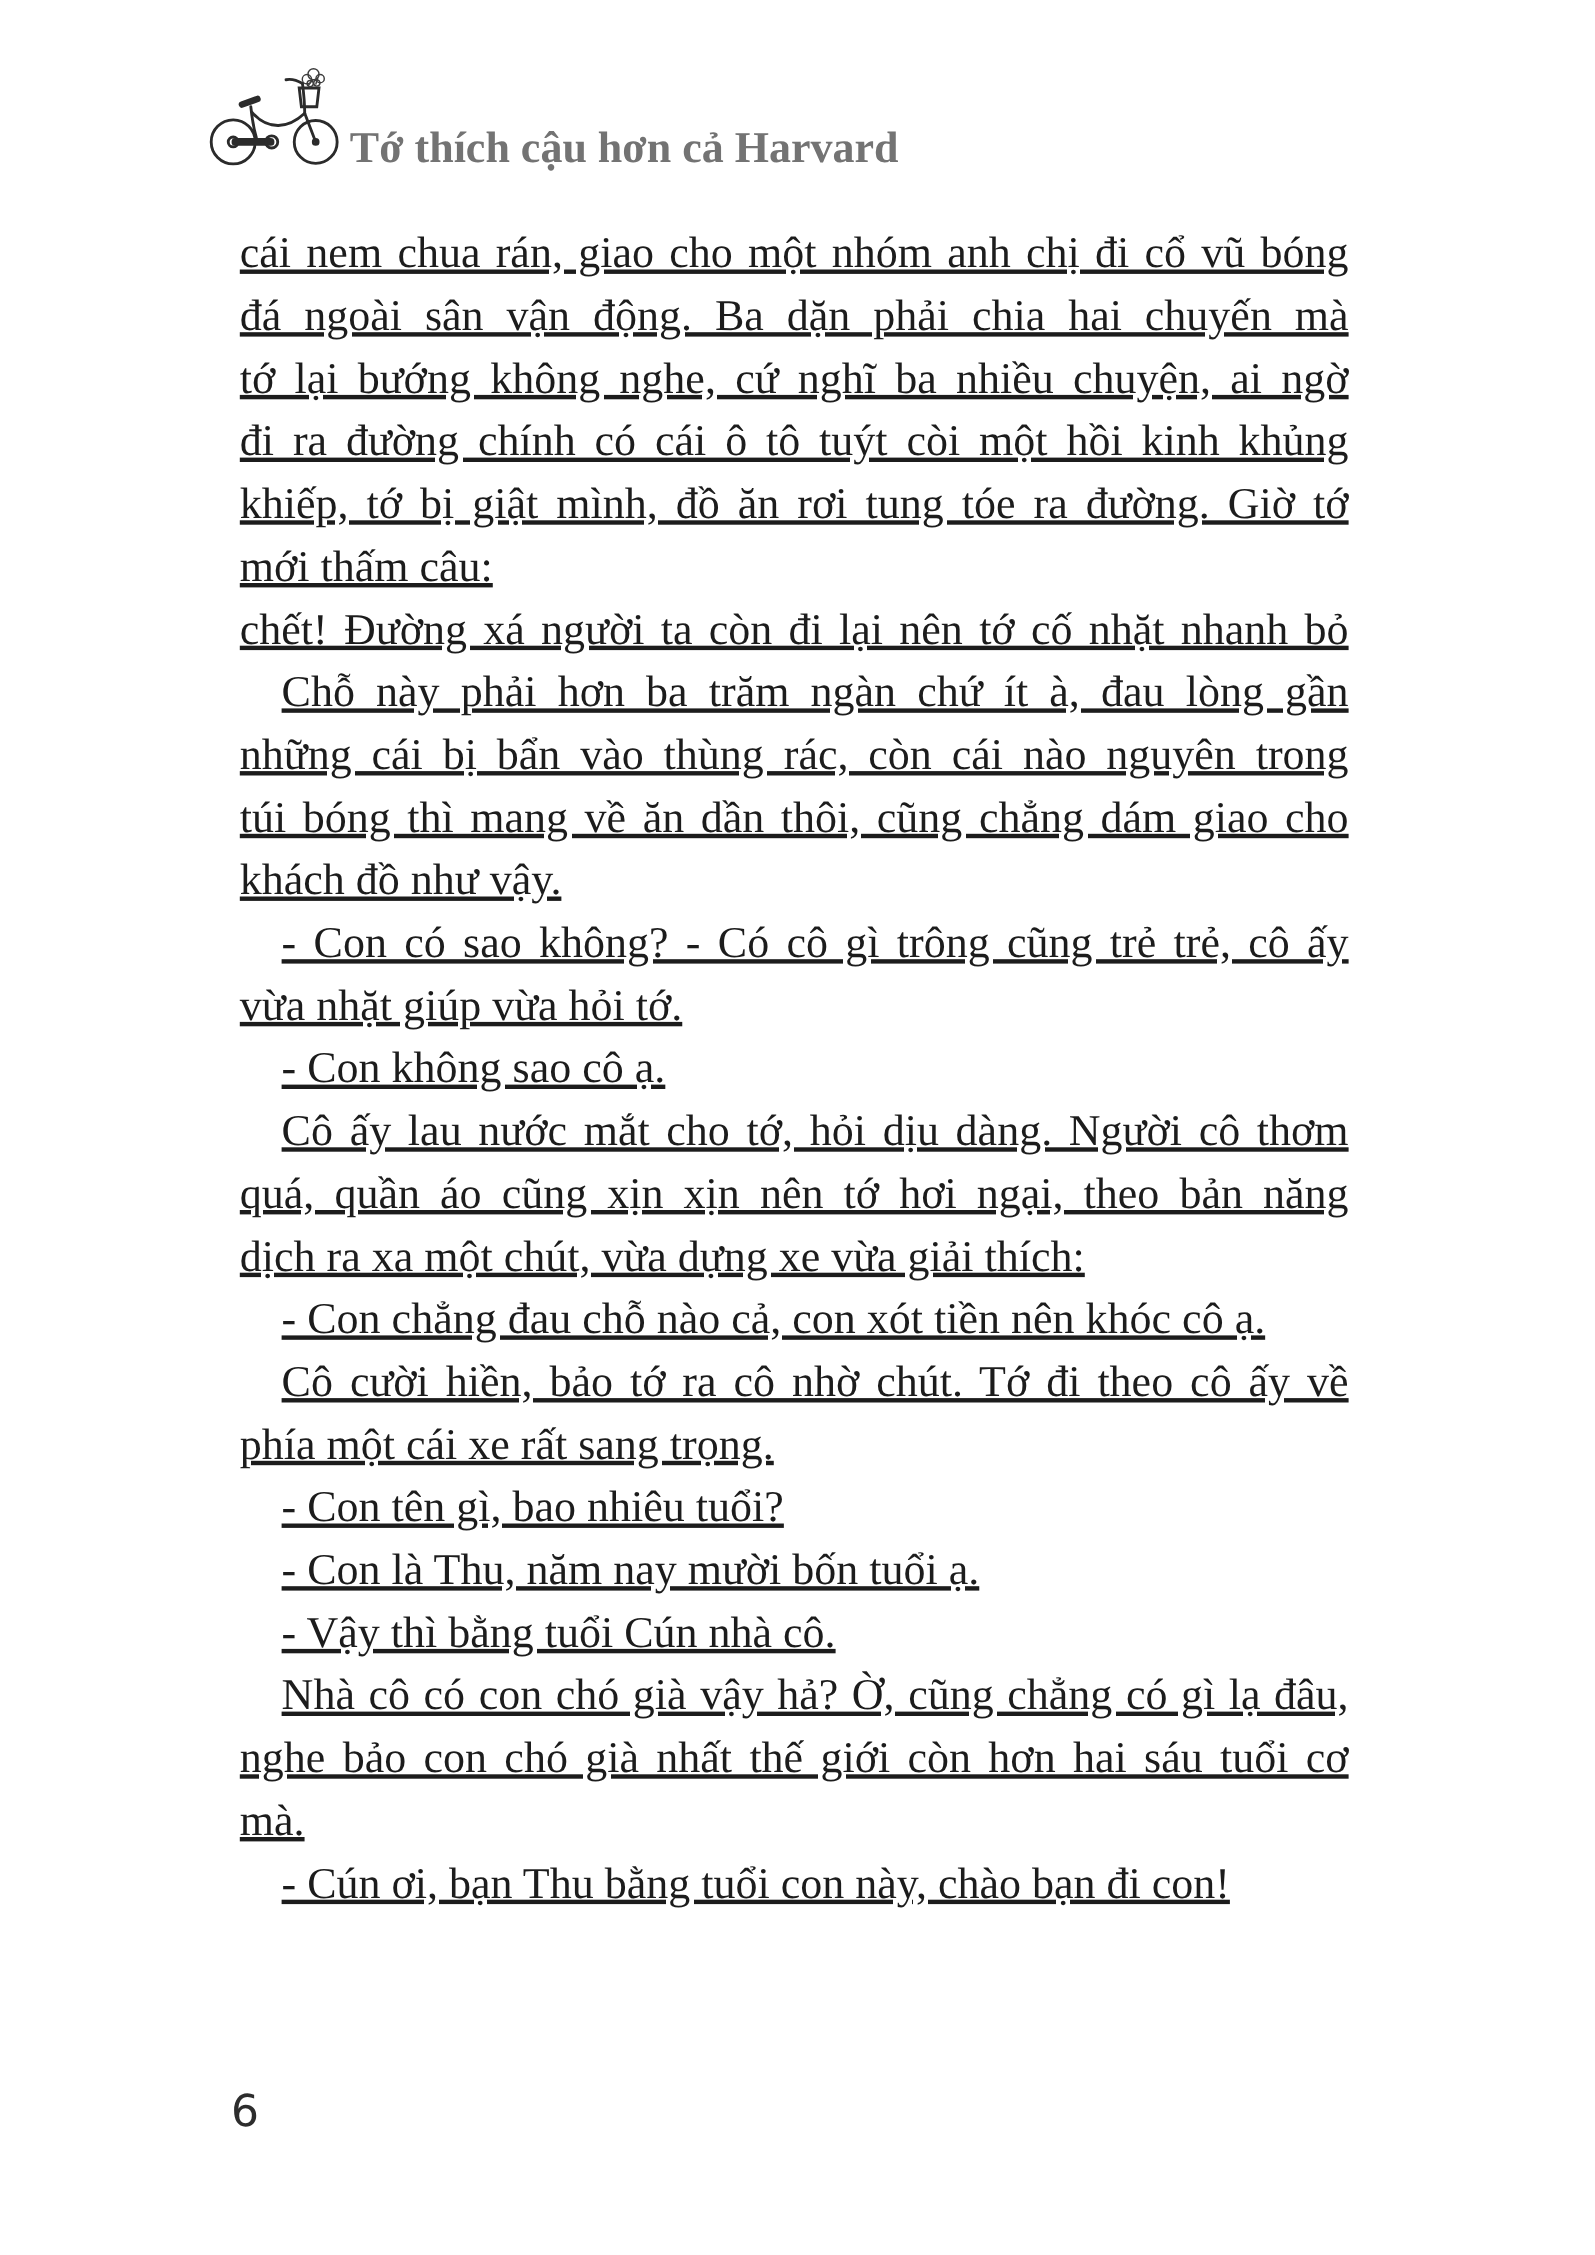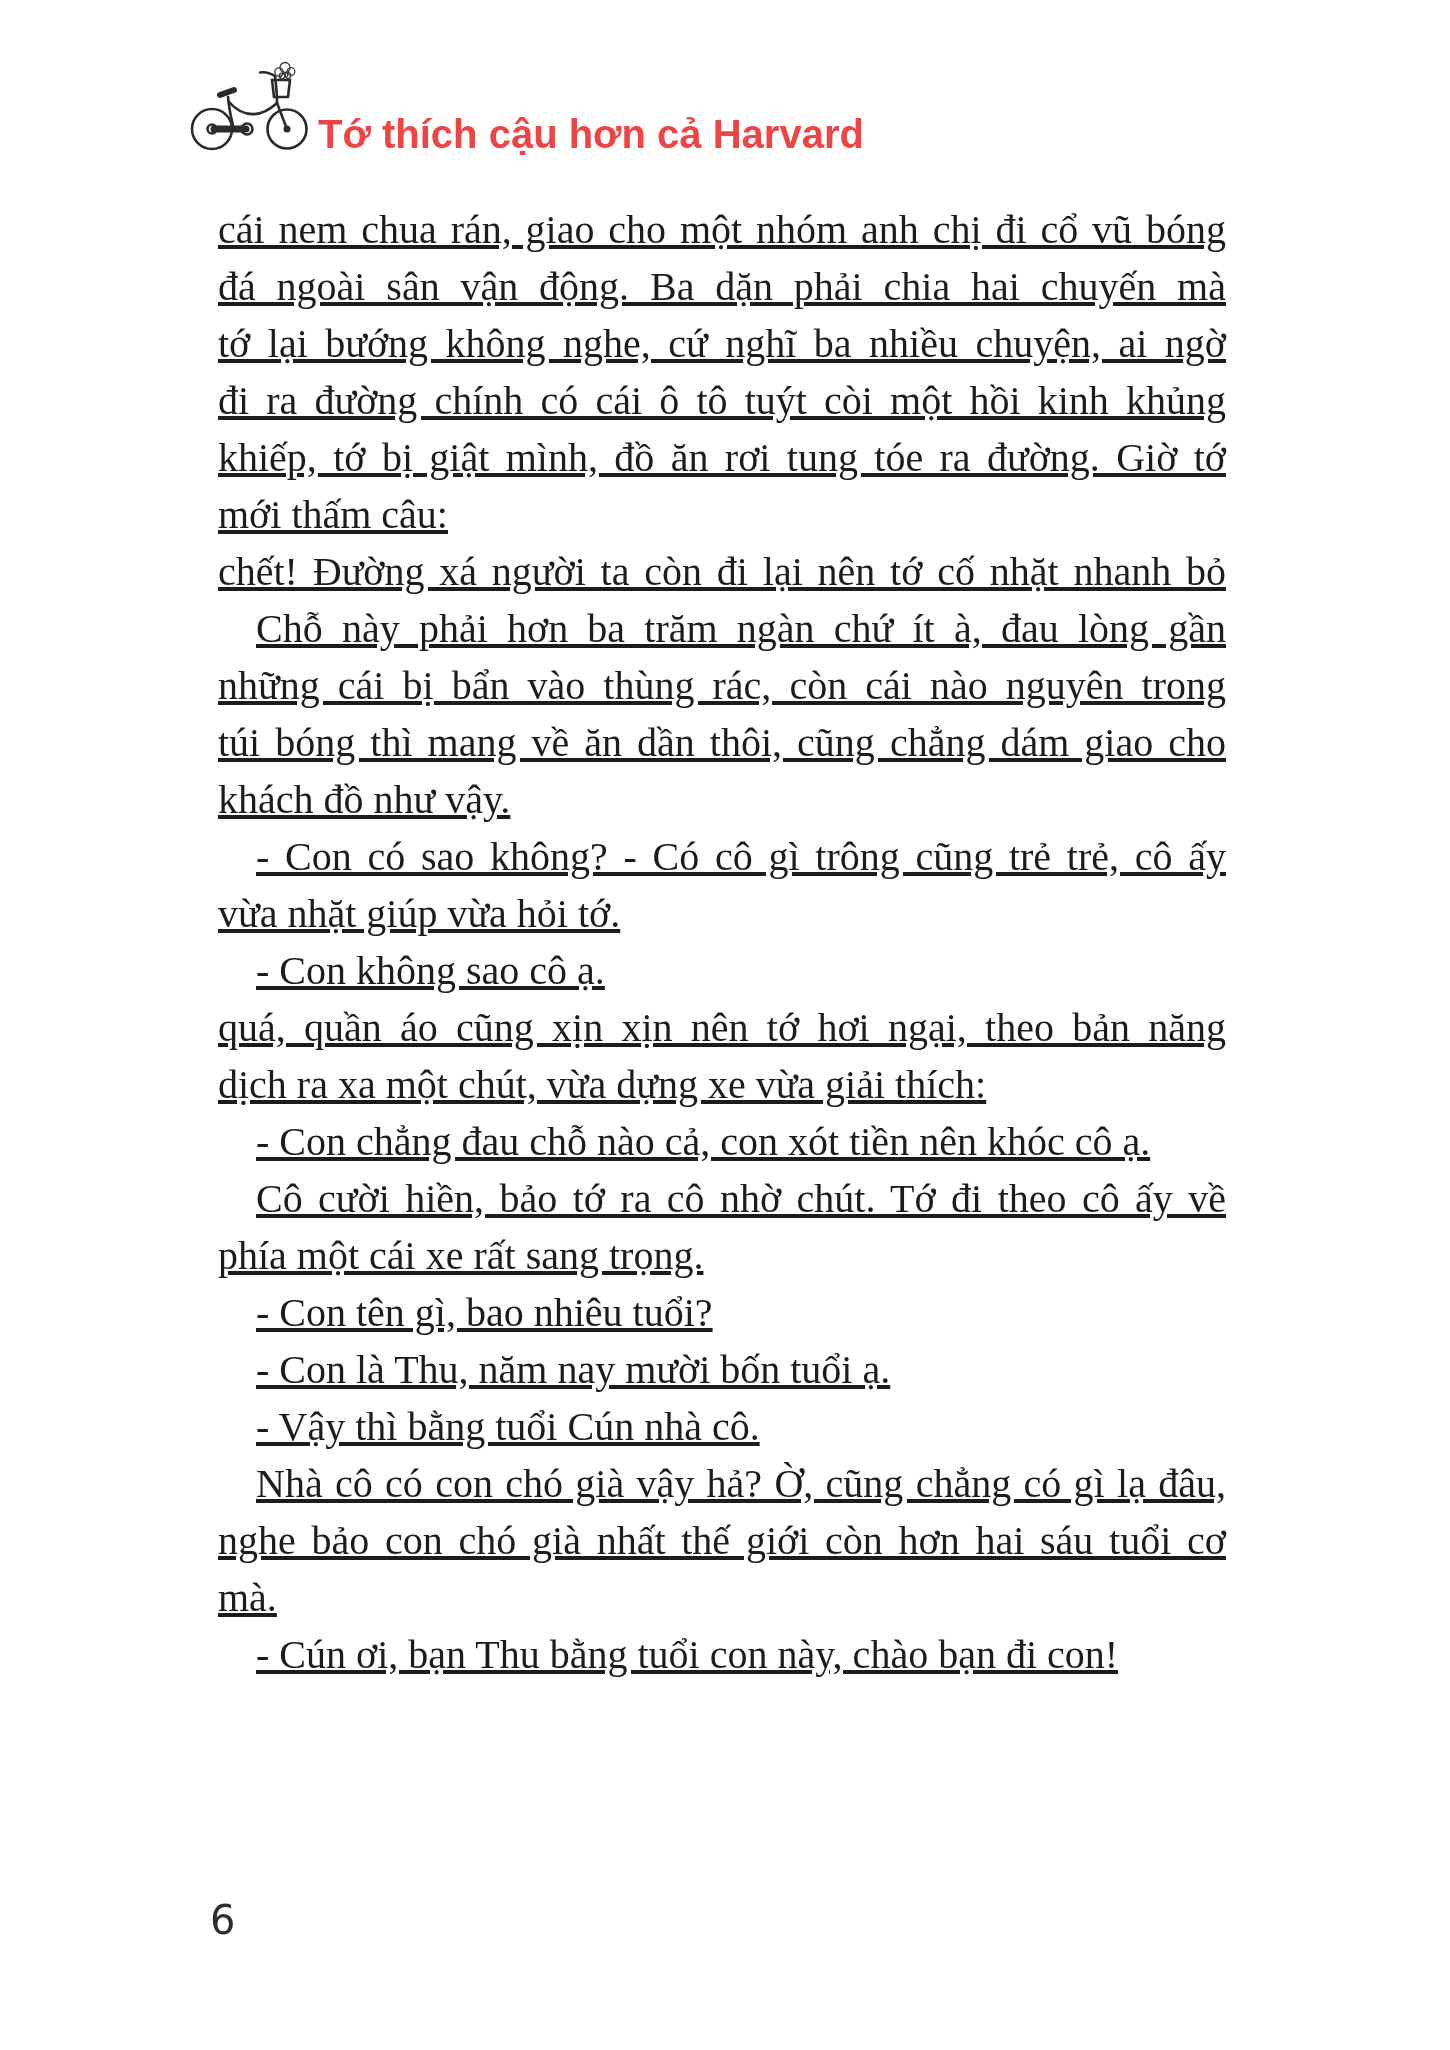--- a/index.html
+++ b/index.html
@@ -16,26 +16,26 @@
   }
   
   .runhead-icon {
     position: absolute;
     left: 188px; top: 56px;
     width: 122px; height: 96px;
   }
   .runhead-title {
     position: absolute;
     left: 318px; top: 112px;
-    font-family: Liberation Sans, sans-serif;
+    font-family: Liberation Serif, serif;
     font-weight: bold;
     font-size: 40px;
     line-height: 44px;
     letter-spacing: 0px;
-    color: #ef4444;
+    color: #737373;
     white-space: nowrap;
   }
   
   .bodytext {
     position: absolute;
     left: 218px; top: 201px;
     width: 1008px;
     font-size: 40px;
     line-height: 57px;
     color: #1c1c1c;
@@ -107,20 +107,21 @@
       <div class="line jl">khiếp, tớ bị giật mình, đồ ăn rơi tung tóe ra đường. Giờ tớ</div>
       <div class="line">mới thấm câu:</div>
       <div class="line jl">chết! Đường xá người ta còn đi lại nên tớ cố nhặt nhanh bỏ</div>
       <div class="line jl ind">Chỗ này phải hơn ba trăm ngàn chứ ít à, đau lòng gần</div>
       <div class="line jl">những cái bị bẩn vào thùng rác, còn cái nào nguyên trong</div>
       <div class="line jl">túi bóng thì mang về ăn dần thôi, cũng chẳng dám giao cho</div>
       <div class="line">khách đồ như vậy.</div>
       <div class="line jl ind">- Con có sao không? - Có cô gì trông cũng trẻ trẻ, cô ấy</div>
       <div class="line">vừa nhặt giúp vừa hỏi tớ.</div>
       <div class="line ind">- Con không sao cô ạ.</div>
+      <div class="line jl ind">Cô ấy lau nước mắt cho tớ, hỏi dịu dàng. Người cô thơm</div>
       <div class="line jl">quá, quần áo cũng xịn xịn nên tớ hơi ngại, theo bản năng</div>
       <div class="line">dịch ra xa một chút, vừa dựng xe vừa giải thích:</div>
       <div class="line ind">- Con chẳng đau chỗ nào cả, con xót tiền nên khóc cô ạ.</div>
       <div class="line jl ind">Cô cười hiền, bảo tớ ra cô nhờ chút. Tớ đi theo cô ấy về</div>
       <div class="line">phía một cái xe rất sang trọng.</div>
       <div class="line ind">- Con tên gì, bao nhiêu tuổi?</div>
       <div class="line ind">- Con là Thu, năm nay mười bốn tuổi ạ.</div>
       <div class="line ind">- Vậy thì bằng tuổi Cún nhà cô.</div>
       <div class="line jl ind">Nhà cô có con chó già vậy hả? Ờ, cũng chẳng có gì lạ đâu,</div>
       <div class="line jl">nghe bảo con chó già nhất thế giới còn hơn hai sáu tuổi cơ</div>

